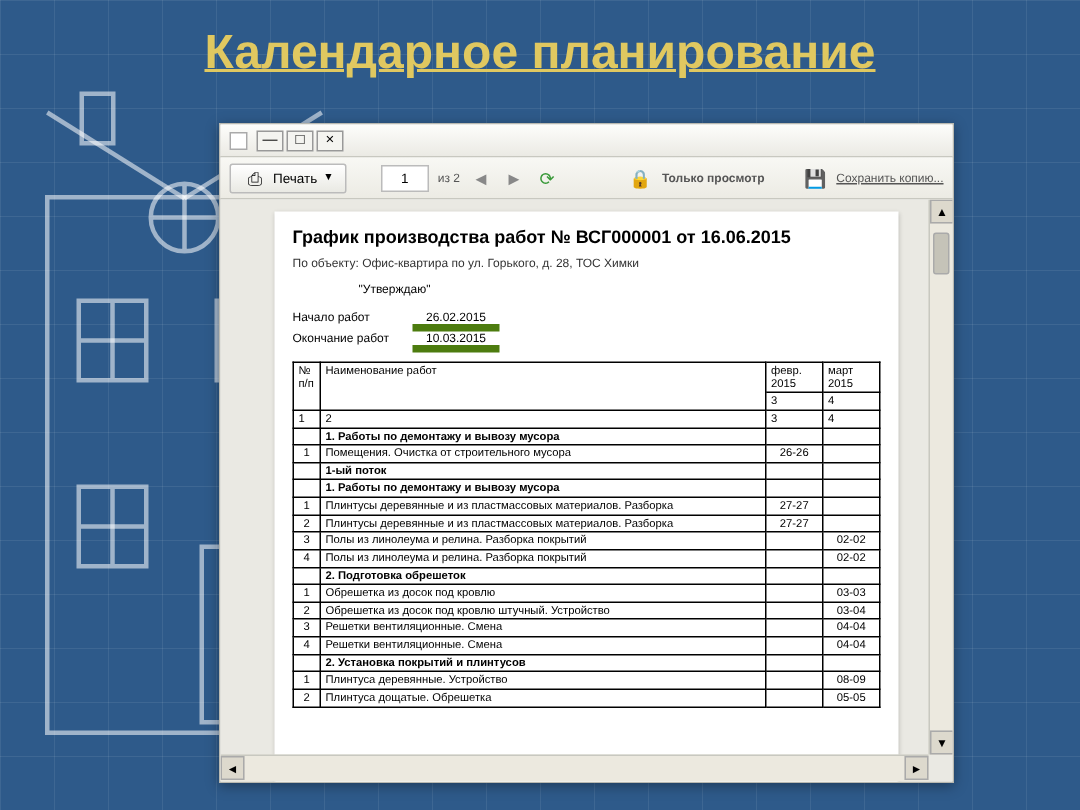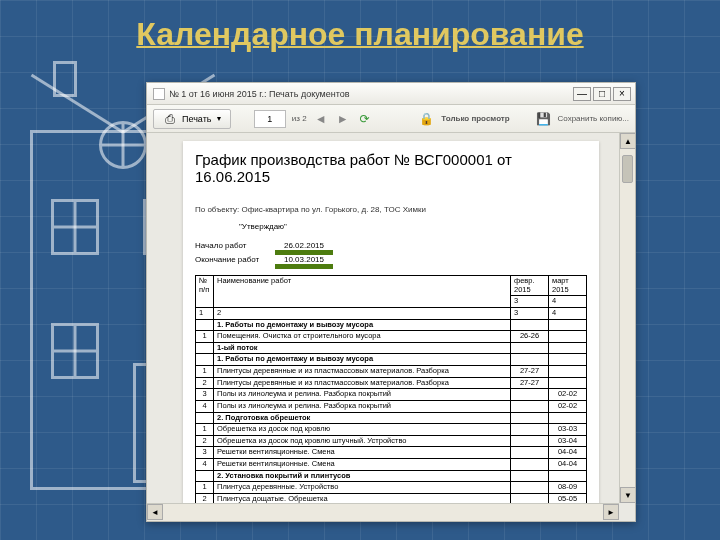--- a/index.html
+++ b/index.html
@@ -102,21 +102,21 @@
   .scroll-y { position:absolute; right:0; top:0; bottom:18px; width:16px; background:#ece9df; border-left:1px solid #c8c8c0;}
   .scroll-x-track { position:absolute; left:0; right:16px; bottom:0; height:18px; background:#ece9df; border-top:1px solid #c8c8c0;}
   .thumb-y { position:absolute; top:22px; left:2px; right:2px; height:28px; background:#c5c3b8; border:1px solid #aaa; border-radius:2px;}
   .arrow-btn { position:absolute; width:16px; height:16px; background:#ddd9cd; border:1px solid #aaa; display:flex;align-items:center;justify-content:center;font-size:8px;}
   .page {
     background:#fff; width:100%; min-height:640px;
     padding:10px 12px;
     box-shadow:0 1px 3px rgba(0,0,0,0.2);
     font-size:8.5px; color:#000;
   }
-  .doc-title { font-weight:normal; font-size:15px; margin-bottom:20px; }
+  .doc-title { font-weight:bold; font-size:12px; margin-bottom:6px; }
   .obj-line { margin-bottom:8px; font-size:8px; color:#333;}
   .approve { margin:0 0 10px 44px; font-size:8px;}
   .dates { margin-bottom:6px; }
   .dates-row { display:flex; font-size:8px; }
   .dates-row span:first-child { width:80px; }
   .dates-row span:last-child { border-bottom:5px solid #4d7c0f; min-width:58px; text-align:center;}
   table.sched {
     border-collapse: collapse; width:100%; font-size:7.5px;
   }
   table.sched td, table.sched th {
@@ -143,21 +143,20 @@
   <div class="win door"></div>
 </div>
 
 <div class="slide-title">
   <u>Календарное планирование</u>
 </div>
 
 <div class="app-window">
   <div class="titlebar">
     <div class="titlebar-icon"></div>
-    <span style="flex:1; font-size:9px; color:#333;">№ 1 от 16 июня 2015 г.: Печать документов</span>
     <div class="winbtn">—</div>
     <div class="winbtn">□</div>
     <div class="winbtn">×</div>
   </div>
 
   <div class="toolbar">
     <div class="tb-btn">
       <span class="tb-ico">⎙</span>
       <span style="margin-left:4px;">Печать</span>
       <span style="margin-left:4px;font-size:7px;">▼</span>
@@ -166,21 +165,21 @@
     <input class="tb-pagebox" value="1" style="">
     <span style="font-size:8px;color:#555;">из 2</span>
     <span class="tb-ico" style="color:#888;">◄</span>
     <span class="tb-ico" style="color:#888;">►</span>
     <span class="tb-ico green">⟳</span>
     <div style="flex:1"></div>
     <span class="tb-ico">🔒</span>
     <span style="font-size:8px;color:#555;font-weight:bold;">Только просмотр</span>
     <div style="flex:0.4"></div>
     <span class="tb-ico save">💾</span>
-    <span style="font-size:8px;color:#555;">Сохранить копию...</span>
+    <span style="font-size:8px;color:#555;text-decoration:underline;">Сохранить копию...</span>
   </div>
 
   <div class="doc-area">
     <div class="page">
       <div class="doc-title">График производства работ № ВСГ000001 от 16.06.2015</div>
       <div class="obj-line">По объекту: Офис-квартира по ул. Горького, д. 28, ТОС Химки</div>
       <div class="approve">"Утверждаю"</div>
       <div class="dates">
         <div class="dates-row">
           <span>Начало работ</span>

